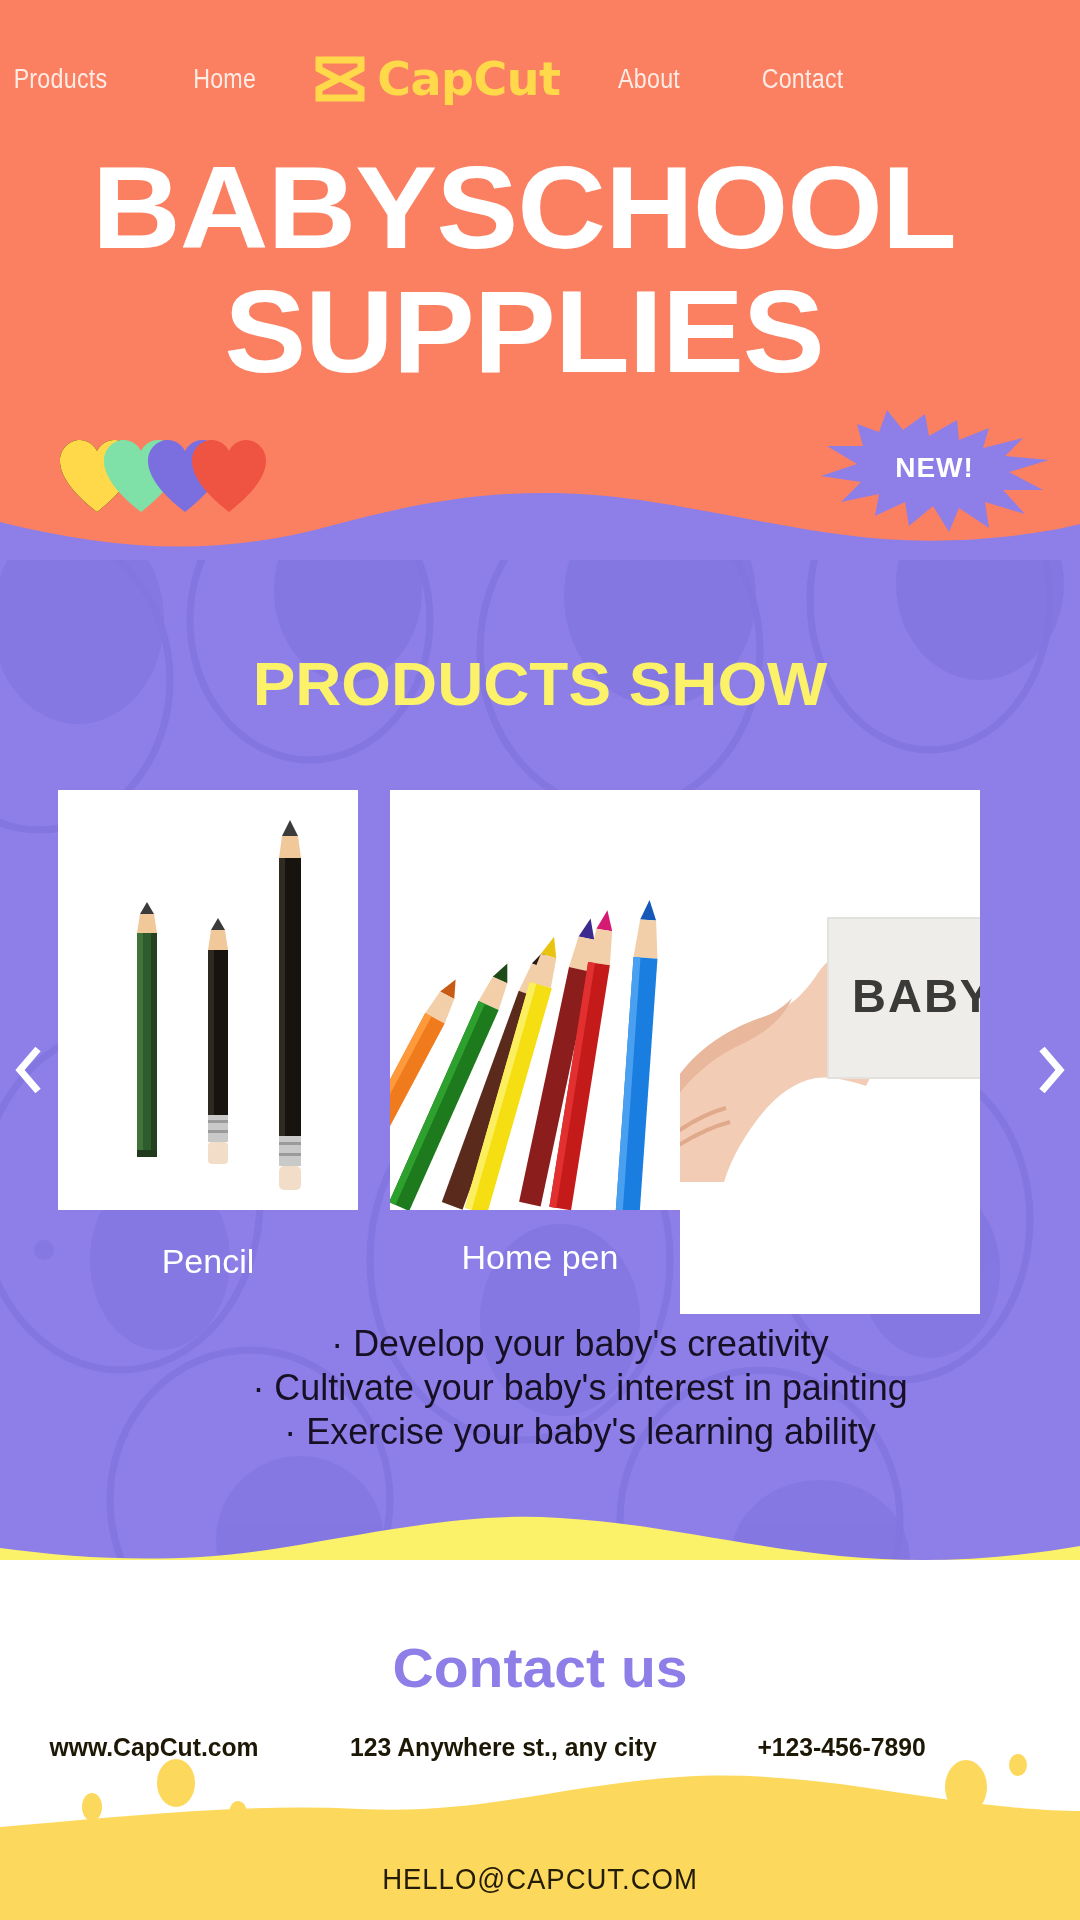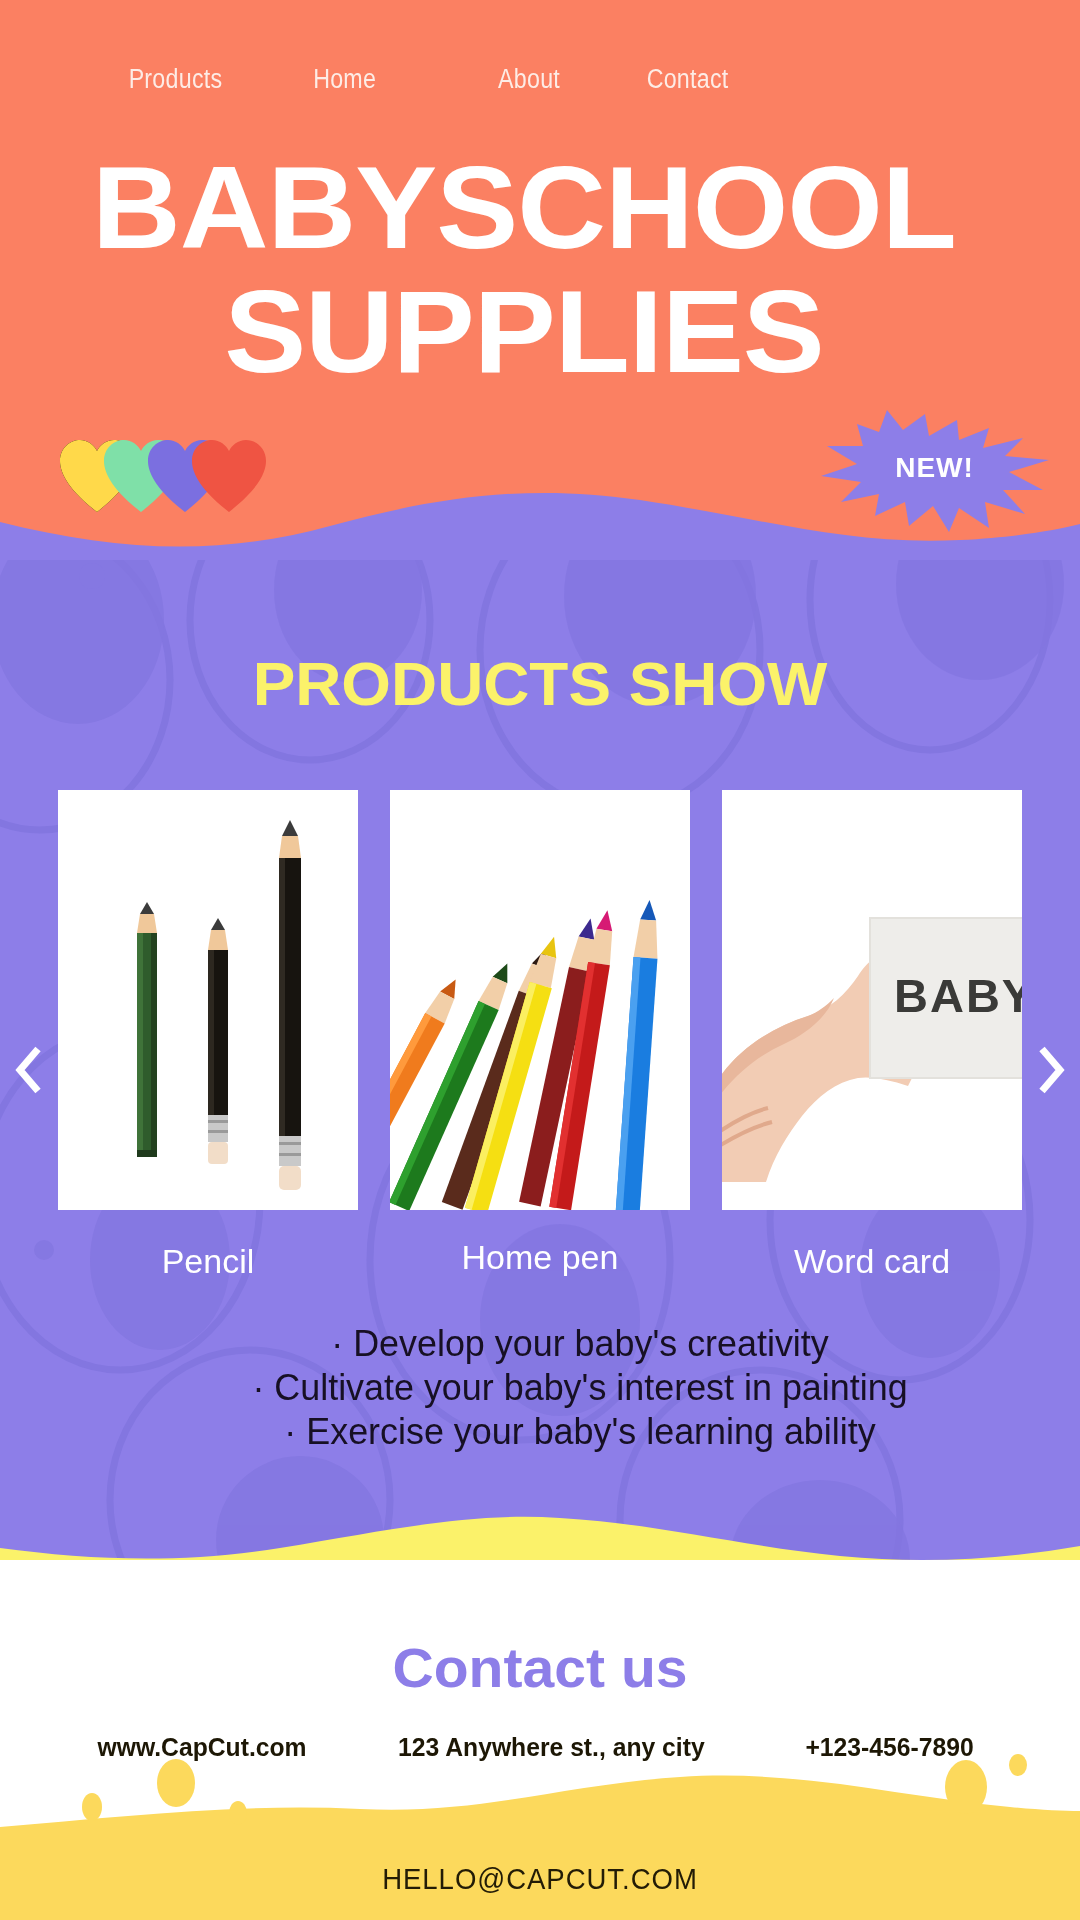--- a/index.html
+++ b/index.html
@@ -16,21 +16,21 @@
   .hero{
     position:absolute; left:0; top:0; width:1080px; height:600px;
     background:#fb8062;
     overflow:hidden;
   }
   .hero-wave{ position:absolute; left:0; bottom:0; width:1080px; height:140px; display:block; }
 
   
   .nav{
     position:absolute; left:0; top:48px; width:856px; height:62px;
-    display:flex; align-items:center; justify-content:center; gap:0;
+    display:flex; align-items:center; gap:0;
     z-index:4;
   }
   .nav-link{
     color:#fdece6; font-size:27px; letter-spacing:.3px;
     font-family:"Liberation Sans", sans-serif;
     padding:0 6px; cursor:pointer; white-space:nowrap;
     transform:scaleX(.86); transform-origin:center;
   }
   .nav-gap-a{ width:66px; } .nav-gap-b{ width:50px; }
   .nav-gap-c{ width:50px; } .nav-gap-d{ width:62px; }
@@ -85,21 +85,21 @@
     z-index:3;
   }
 
   
   .carousel{ position:absolute; left:0; top:0; width:1080px; height:1040px; z-index:3; }
   .card{
     position:absolute; top:230px; background:#ffffff; overflow:hidden;
   }
   .card-a{ left:58px; width:300px; height:420px; }
   .card-b{ left:390px; width:300px; height:420px; }
-  .card-c{ left:722px; width:300px; height:420px;text-align:right; }
+  .card-c{ left:680px; width:300px; height:524px;text-align:right; }
 
   .label{
     position:absolute; color:#ffffff; font-size:34px; font-weight:normal;
     font-family:"Liberation Sans", sans-serif; text-align:center; width:300px;
   }
   .label-a{ left:58px; top:682px; }
   .label-b{ left:390px; top:678px; }
   .label-c{ left:722px; top:682px; }
 
   .arrow{
@@ -125,21 +125,21 @@
     background:#ffffff; overflow:hidden;
   }
   .foot-title{
     position:absolute; left:0; top:75px; width:1080px; text-align:center;
     color:#8d7ee8; font-size:56px; font-weight:bold;
     font-family:"Liberation Sans", sans-serif; transform:scaleX(1.02);
     z-index:3;
   }
   .foot-row{
     position:absolute; left:0; top:172px; width:916px; z-index:3;
-    display:flex; align-items:center;padding-left:48px;
+    display:flex; align-items:center;
   }
   .foot-row .it{
     color:#1d1705; font-size:26px; font-weight:bold;
     font-family:"Liberation Sans", sans-serif; white-space:nowrap;
     transform:scaleX(.95);
   }
   .fi-1{ margin-left:44px; }
   .fi-2{ margin-left:78px; }
   .fi-3{ margin-left:88px; }
 
@@ -157,20 +157,28 @@
 <div class="page">
 
   <div class="hero">
 
     <div class="nav">
       <span class="nav-link">Products</span>
       <span class="nav-gap-a"></span>
       <span class="nav-link">Home</span>
       <span class="nav-gap-b"></span>
 
+      <span class="brand">
+        <span class="brand-logo">
+          <svg viewBox="0 0 52 46" width="52" height="46" aria-hidden="true">
+            <path d="M5 4 L47 4 L47 13 L28 23 L47 33 L47 42 L5 42 L5 33 L24 23 L5 13 Z" fill="none" stroke="#ffd94a" stroke-width="7" stroke-linejoin="miter"></path>
+          </svg>
+        </span>
+        <span class="brand-text">CapCut</span>
+      </span>
 
       <span class="nav-gap-c"></span>
       <span class="nav-link">About</span>
       <span class="nav-gap-d"></span>
       <span class="nav-link">Contact</span>
     </div>
 
     <div class="headline">
       <span class="l1">BABYSCHOOL</span>
       <span class="l2">SUPPLIES</span>

